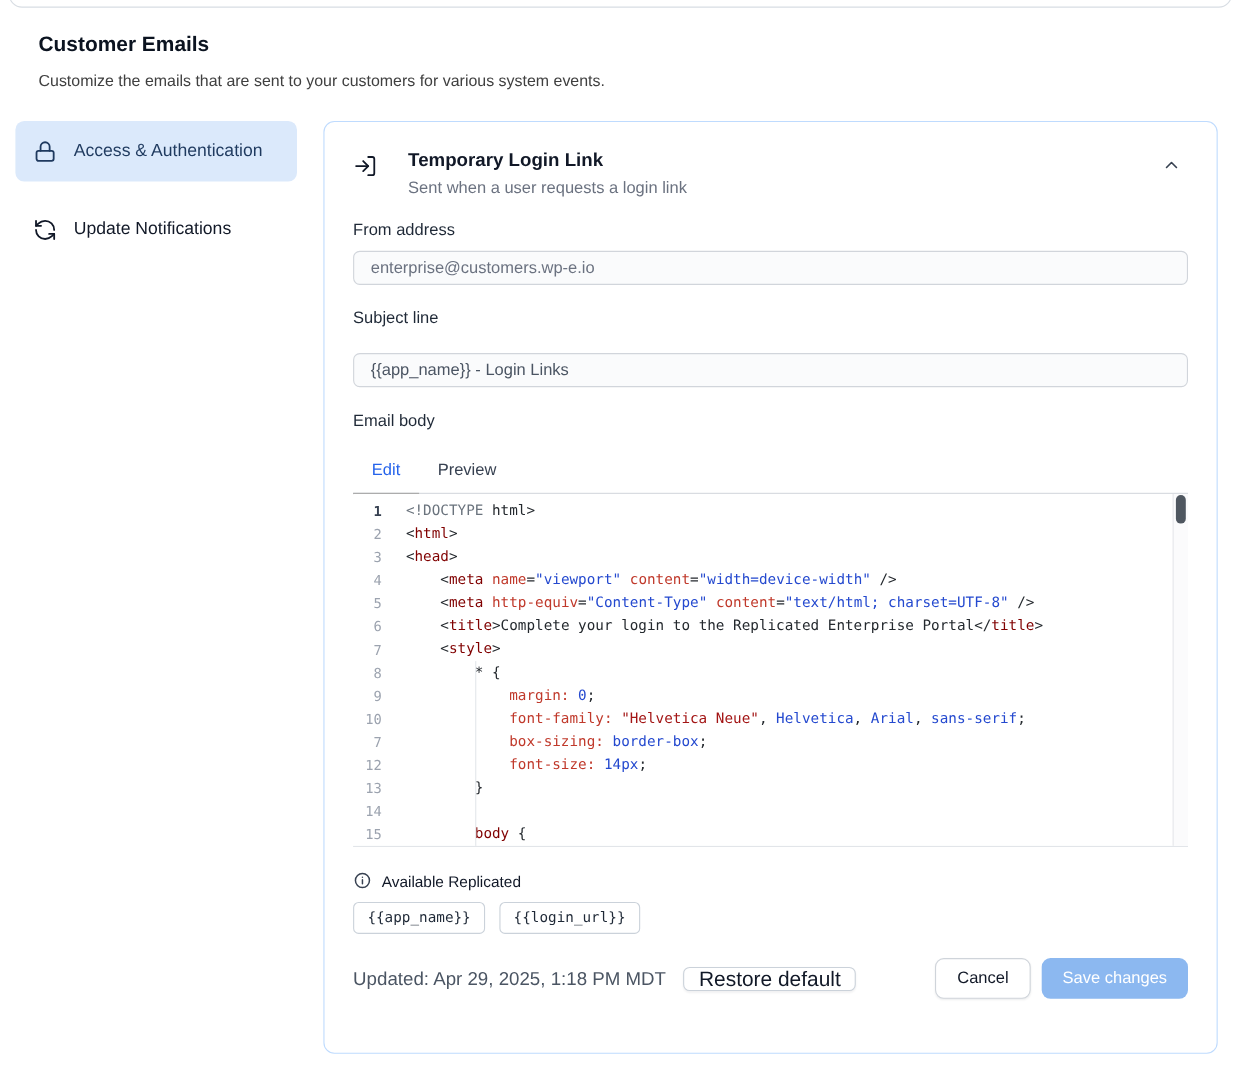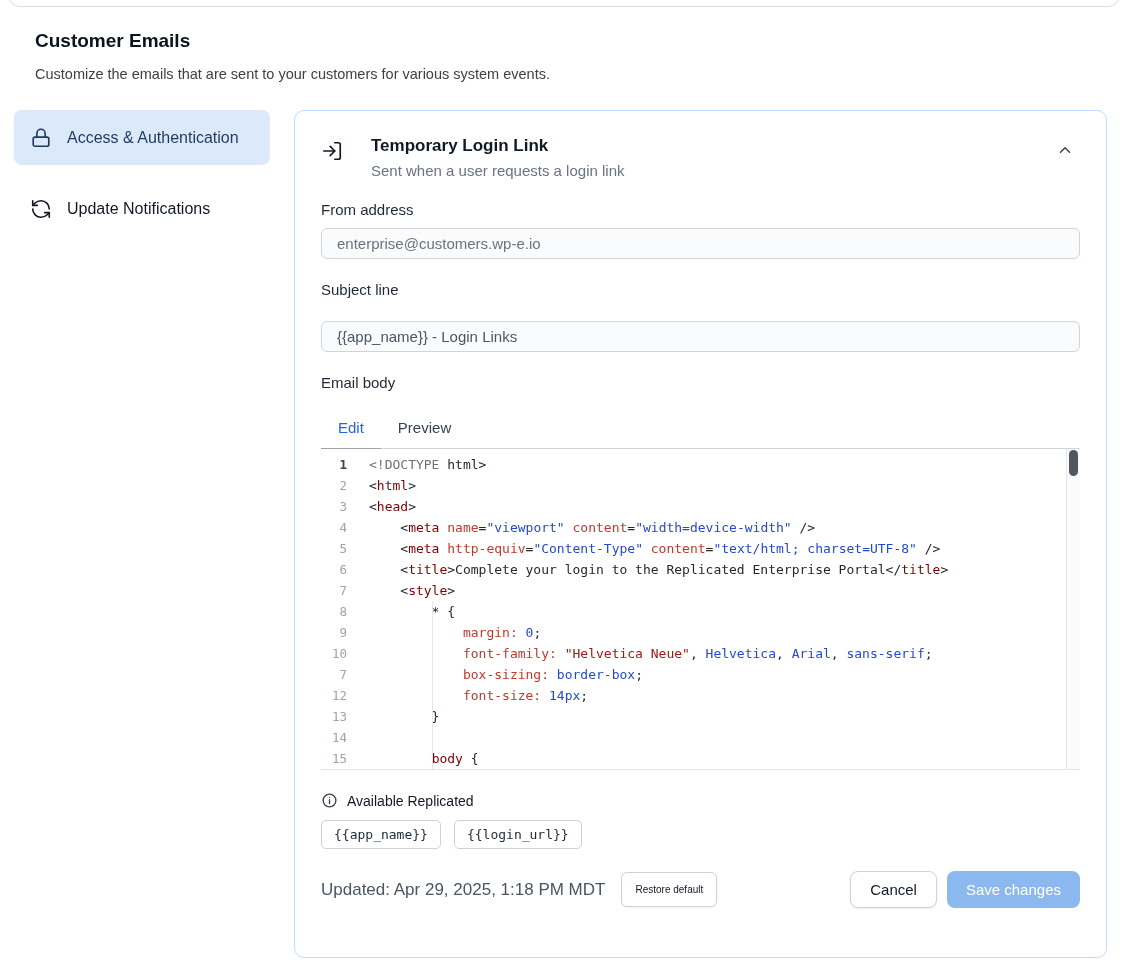--- a/index.html
+++ b/index.html
@@ -74,21 +74,21 @@
   .chips { display:flex; gap:13px; margin-top:11px; }
   .chip {
     height:29px; padding:0 12px; border:1px solid #cbd2da; border-radius:5px; background:#fff;
     font-family:"DejaVu Sans Mono", monospace; font-size:13px; color:#1f2937; cursor:pointer;text-align:right;
   }
 
   
   .panel-footer { display:flex; align-items:center; margin-top:22px; }
   .updated { font-size:17px; color:#4b5563; }
   .btn-restore {
-    margin-left:16px; height:35px; padding:0 13px; font-size:10px; color:#111827;
+    margin-left:16px; height:22px; padding:0 13px; font-size:19px; color:#111827;
     border:1px solid #cbd2da; border-radius:6px; background:#fff;
     box-shadow:0 1px 2px rgba(16,24,40,.06); cursor:pointer; font-family:"Liberation Sans",sans-serif;
   }
   .btn-cancel {
     margin-left:auto; height:37px; padding:0 19px; font-size:15px; color:#111827;
     border:1px solid #cfd4da; border-radius:8px; background:#fff;
     box-shadow:0 1px 2px rgba(16,24,40,.08); cursor:pointer; font-family:"Liberation Sans",sans-serif;
   }
   .btn-save {
     margin-left:10px; height:37px; padding:0 19px; font-size:15px; color:#fff;

